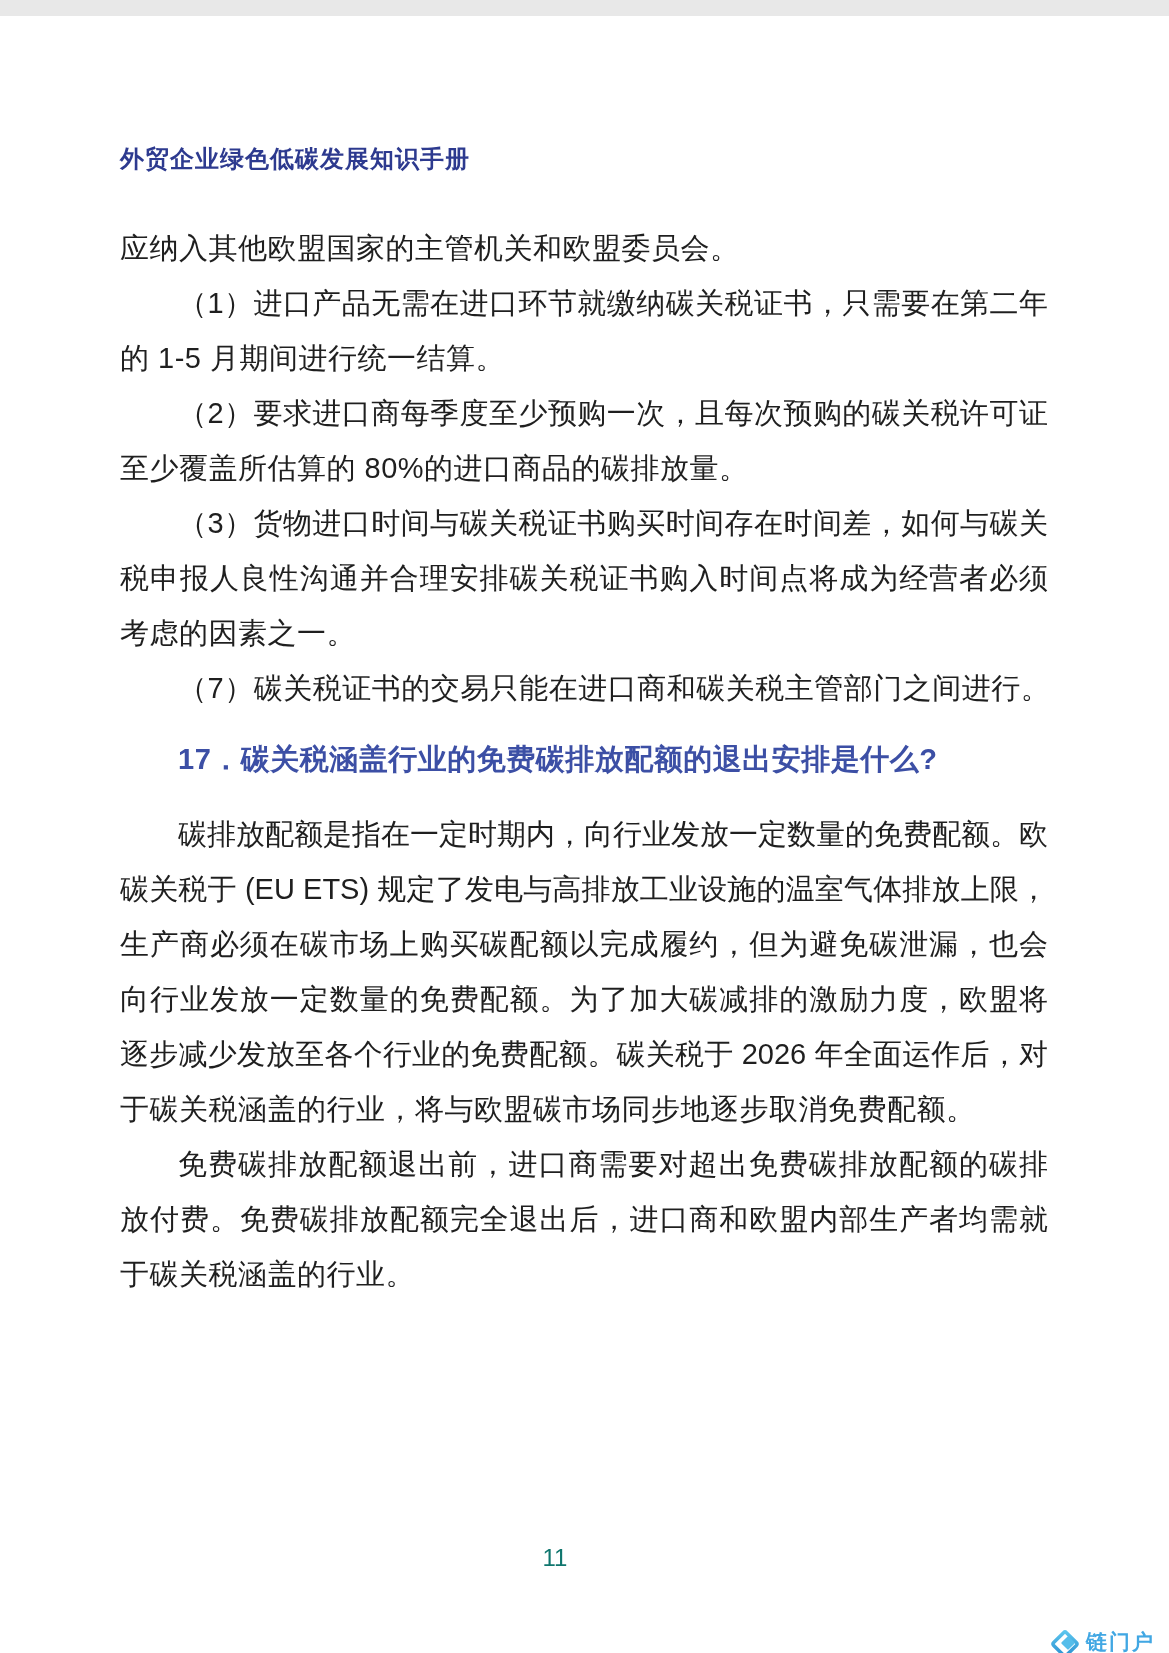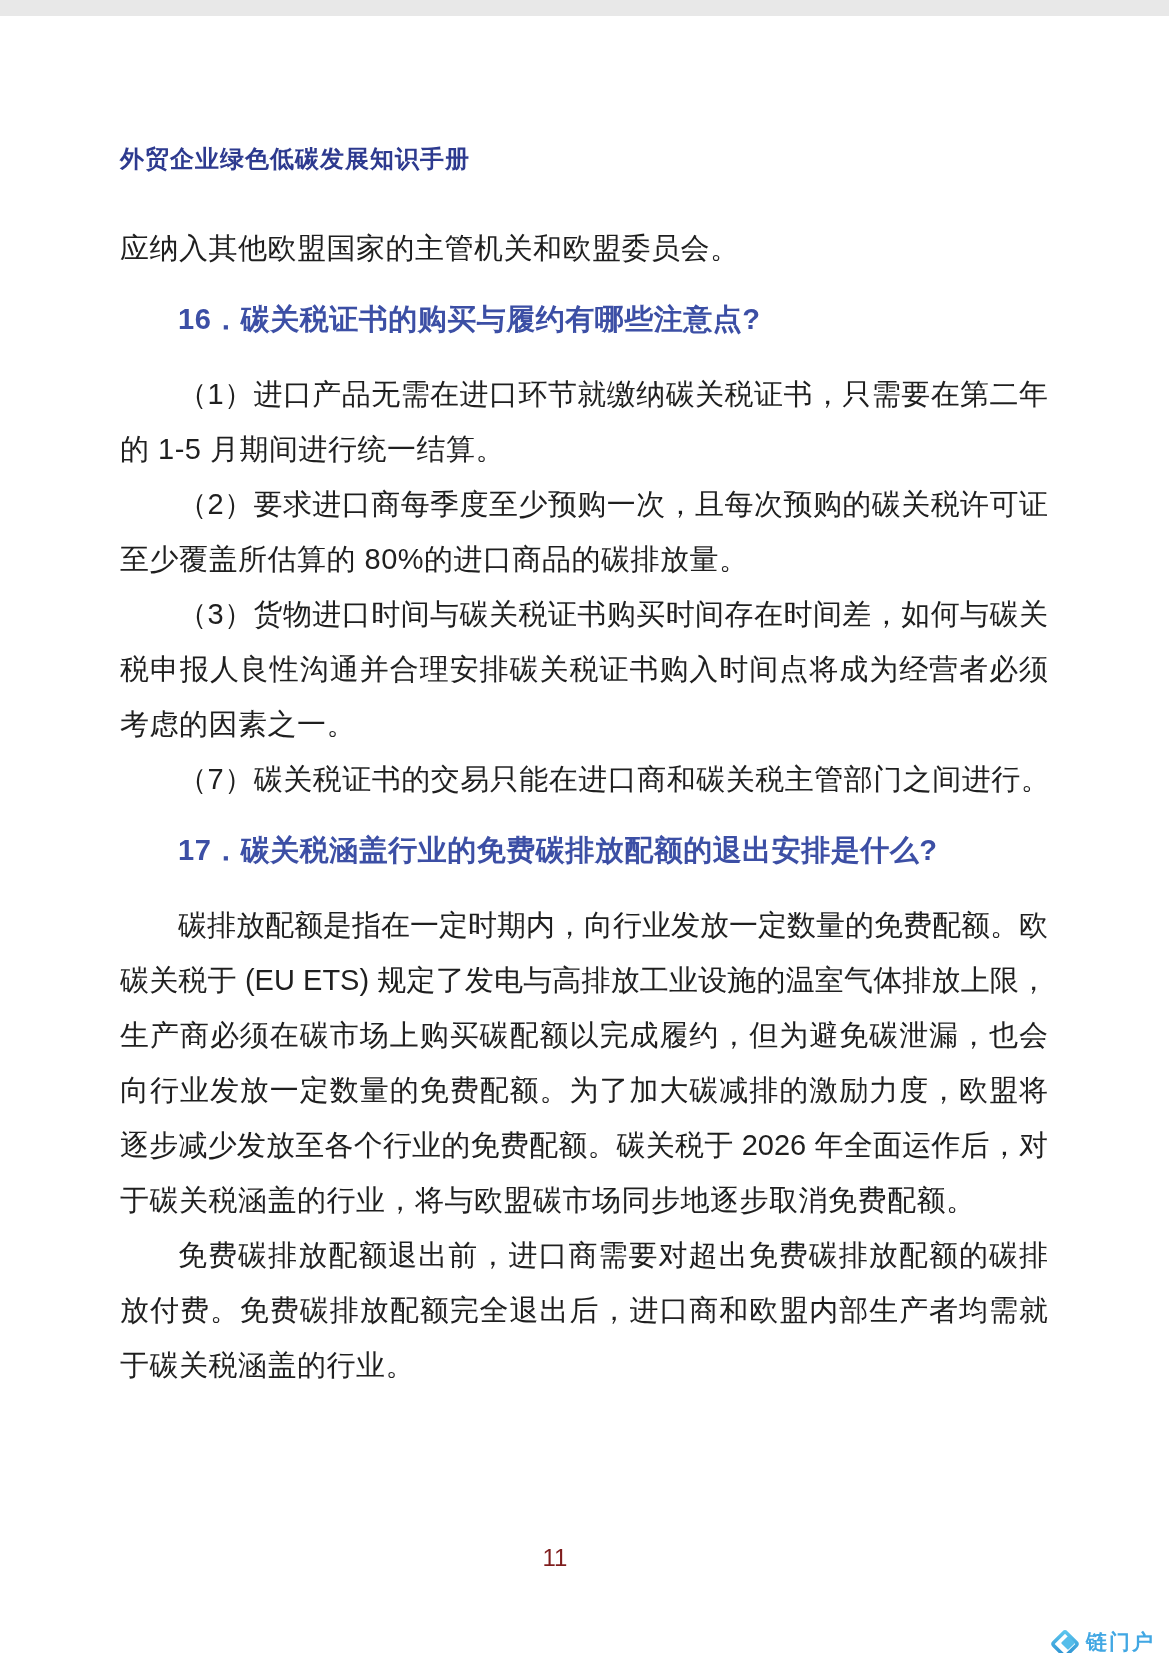--- a/index.html
+++ b/index.html
@@ -33,21 +33,21 @@
     letter-spacing:0;
   }
   .line.indent{text-indent:2em;}
   .line.heading{
     color:#3c4fa5;font-weight:bold;
     margin-top:16px;margin-bottom:20px;
     letter-spacing:0.5px;
   }
   .page-number{
     position:absolute;left:120px;top:1528px;width:870px;
-    text-align:center;font-size:24px;color:#7f1d1d;
+    text-align:center;font-size:24px;color:#0f766e;
   }
   .footer-logo{
     position:absolute;right:8px;bottom:5px;
     display:flex;align-items:center;gap:5px;
   }
   .logo-text{display:flex;flex-direction:column;line-height:1;}
   .logo-name{
     font-size:21px;font-weight:bold;color:#41a7e3;letter-spacing:2px;
   }
   .logo-domain{
@@ -56,21 +56,20 @@
 </style>
 </head>
 <body>
 
 <div class="page">
 
   <div class="doc-header">外贸企业绿色低碳发展知识手册</div>
 
   <div class="content">
       <div class="line">应纳入其他欧盟国家的主管机关和欧盟委员会。</div>
-      <div class="line heading indent">16．碳关税证书的购买与履约有哪些注意点?</div>
       <div class="line indent justify">（1）进口产品无需在进口环节就缴纳碳关税证书，只需要在第二年</div>
       <div class="line">的 1-5 月期间进行统一结算。</div>
       <div class="line indent justify">（2）要求进口商每季度至少预购一次，且每次预购的碳关税许可证</div>
       <div class="line">至少覆盖所估算的 80%的进口商品的碳排放量。</div>
       <div class="line indent justify">（3）货物进口时间与碳关税证书购买时间存在时间差，如何与碳关</div>
       <div class="line justify">税申报人良性沟通并合理安排碳关税证书购入时间点将成为经营者必须</div>
       <div class="line">考虑的因素之一。</div>
       <div class="line indent">（7）碳关税证书的交易只能在进口商和碳关税主管部门之间进行。</div>
       <div class="line heading indent">17．碳关税涵盖行业的免费碳排放配额的退出安排是什么?</div>
       <div class="line indent justify">碳排放配额是指在一定时期内，向行业发放一定数量的免费配额。欧</div>

